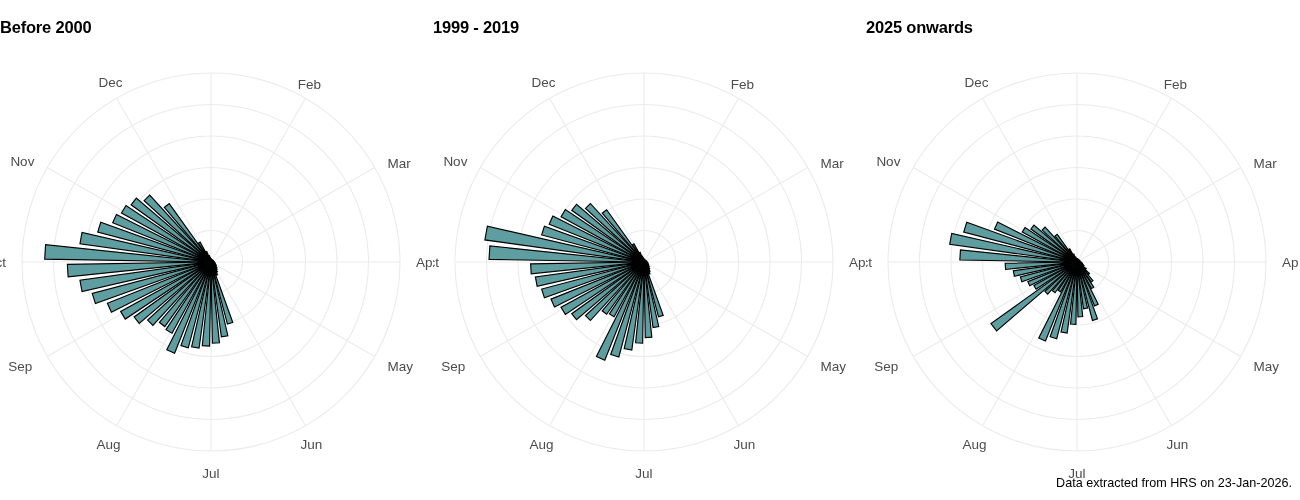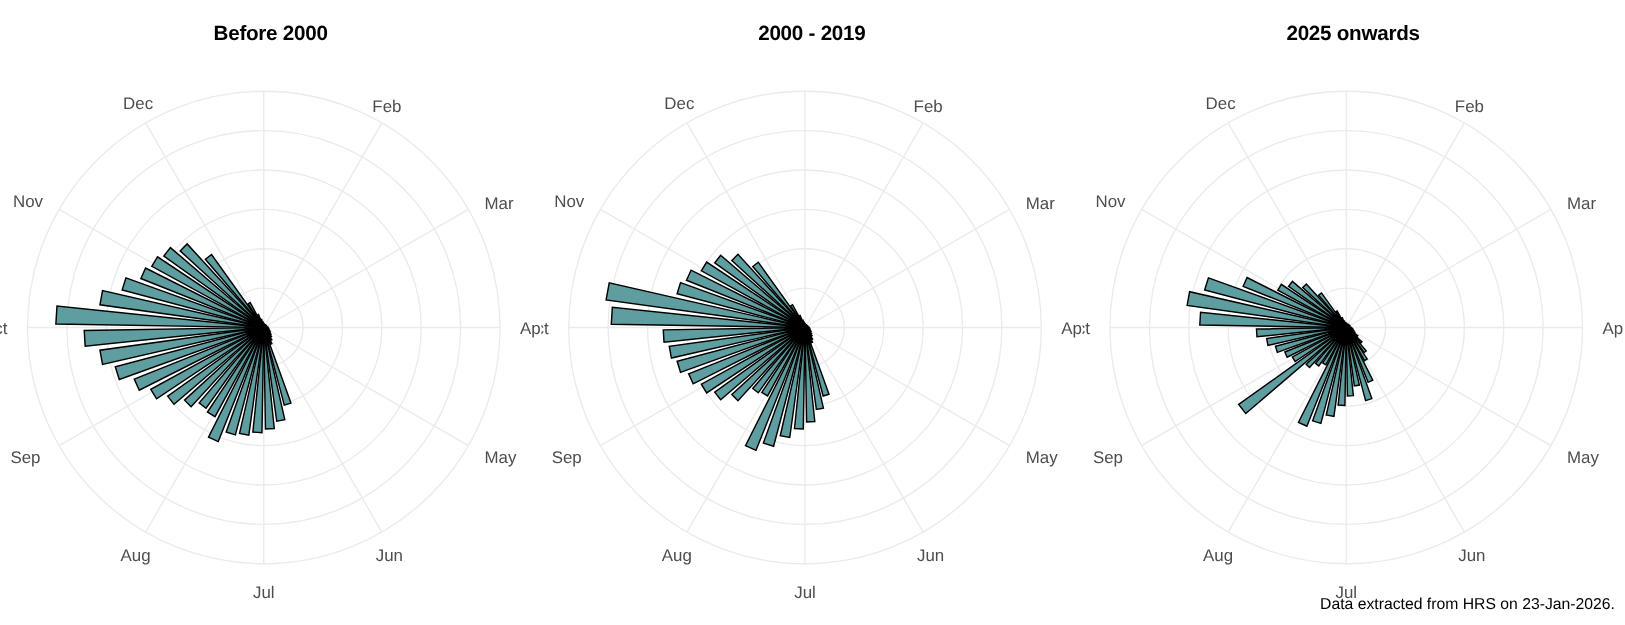--- a/index.html
+++ b/index.html
@@ -25,21 +25,20 @@
     position: absolute;
     top: 0;
     height: 500px;
     width: 433px;
   }
   .panel-title {
     position: absolute;
     top: 18px;
     left: 0;
     width: 100%;
-    text-align: center;
     font-size: 16.5px;
     font-weight: bold;
     letter-spacing: -0.2px;
     color: #000000;
     font-family: "Liberation Sans", sans-serif;
   }
   .polar-wrap {
     position: absolute;
     left: 0;
     top: 0;
@@ -172,21 +171,21 @@
             <text x="32.4" y="370.5" text-anchor="end" class="month-label" fill="#4d4d4d">Sep</text>
             <text x="6.0" y="267.0" text-anchor="end" class="month-label" fill="#4d4d4d">Oct</text>
             <text x="34.4" y="165.5" text-anchor="end" class="month-label" fill="#4d4d4d">Nov</text>
             <text x="110.5" y="87.4" text-anchor="middle" class="month-label" fill="#4d4d4d">Dec</text>
           </g>
         </svg>
       </div>
   </div>
 
   <div class="panel" id="panel-1" style="left:433px;">
-    <div class="panel-title">2000 - 2019</div>
+    <div class="panel-title">1999 - 2019</div>
     <div class="polar-wrap">
         <svg width="433" height="500" viewBox="0 0 433 500" class="polar-svg">
           <g>
             <circle cx="211" cy="262" r="31.50" class="grid-circle"></circle>
             <circle cx="211" cy="262" r="63.00" class="grid-circle"></circle>
             <circle cx="211" cy="262" r="94.50" class="grid-circle"></circle>
             <circle cx="211" cy="262" r="126.00" class="grid-circle"></circle>
             <circle cx="211" cy="262" r="157.50" class="grid-circle"></circle>
             <circle cx="211" cy="262" r="189.00" class="grid-circle"></circle>
             <line x1="211" y1="262" x2="211.00" y2="73.00" class="grid-spoke"></line>

